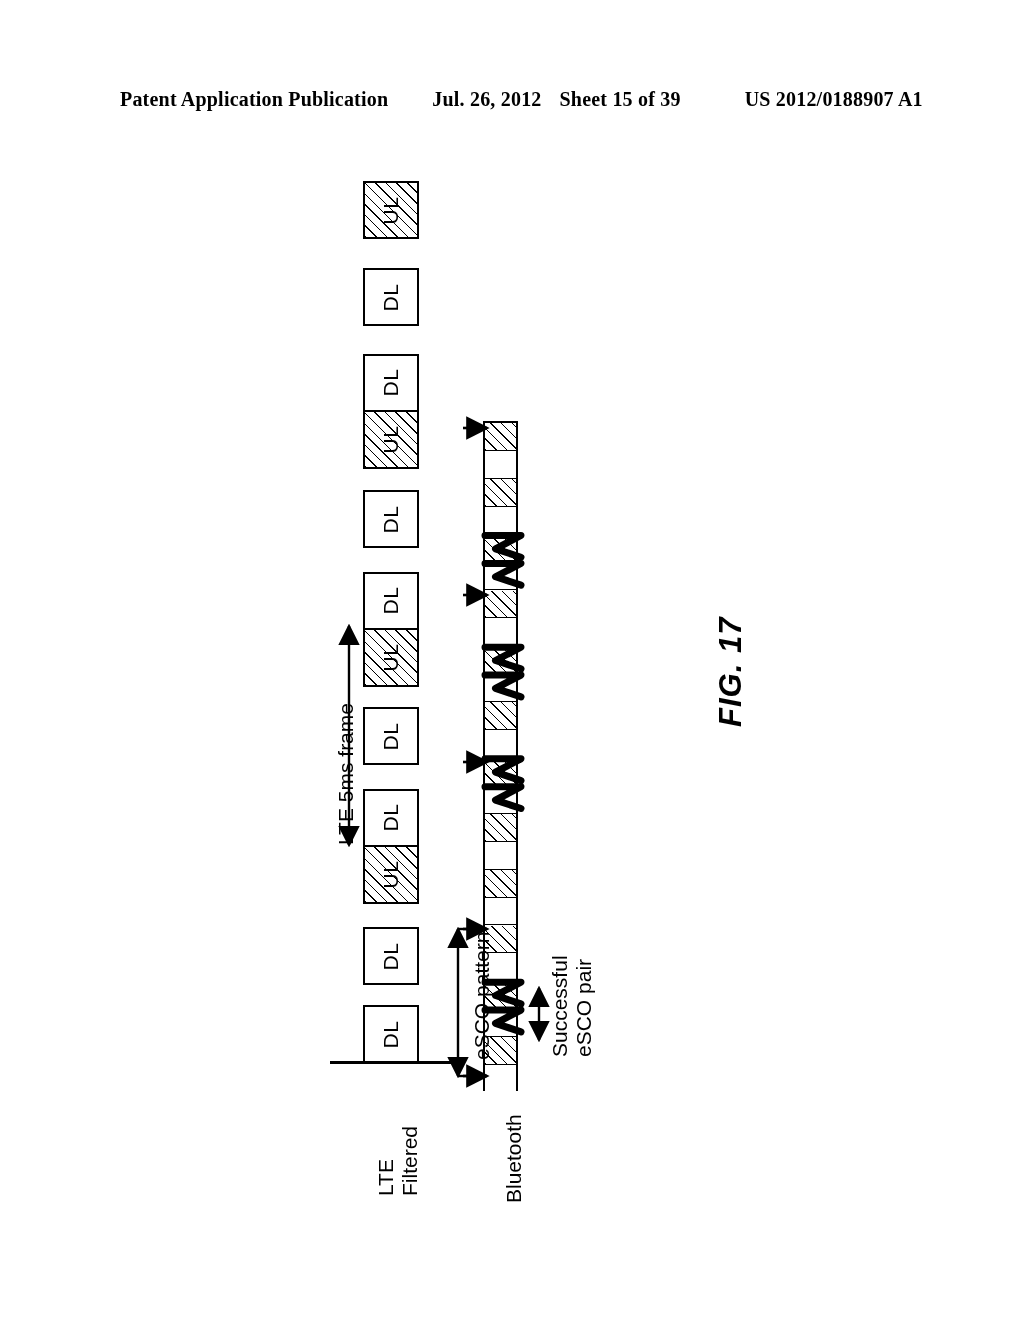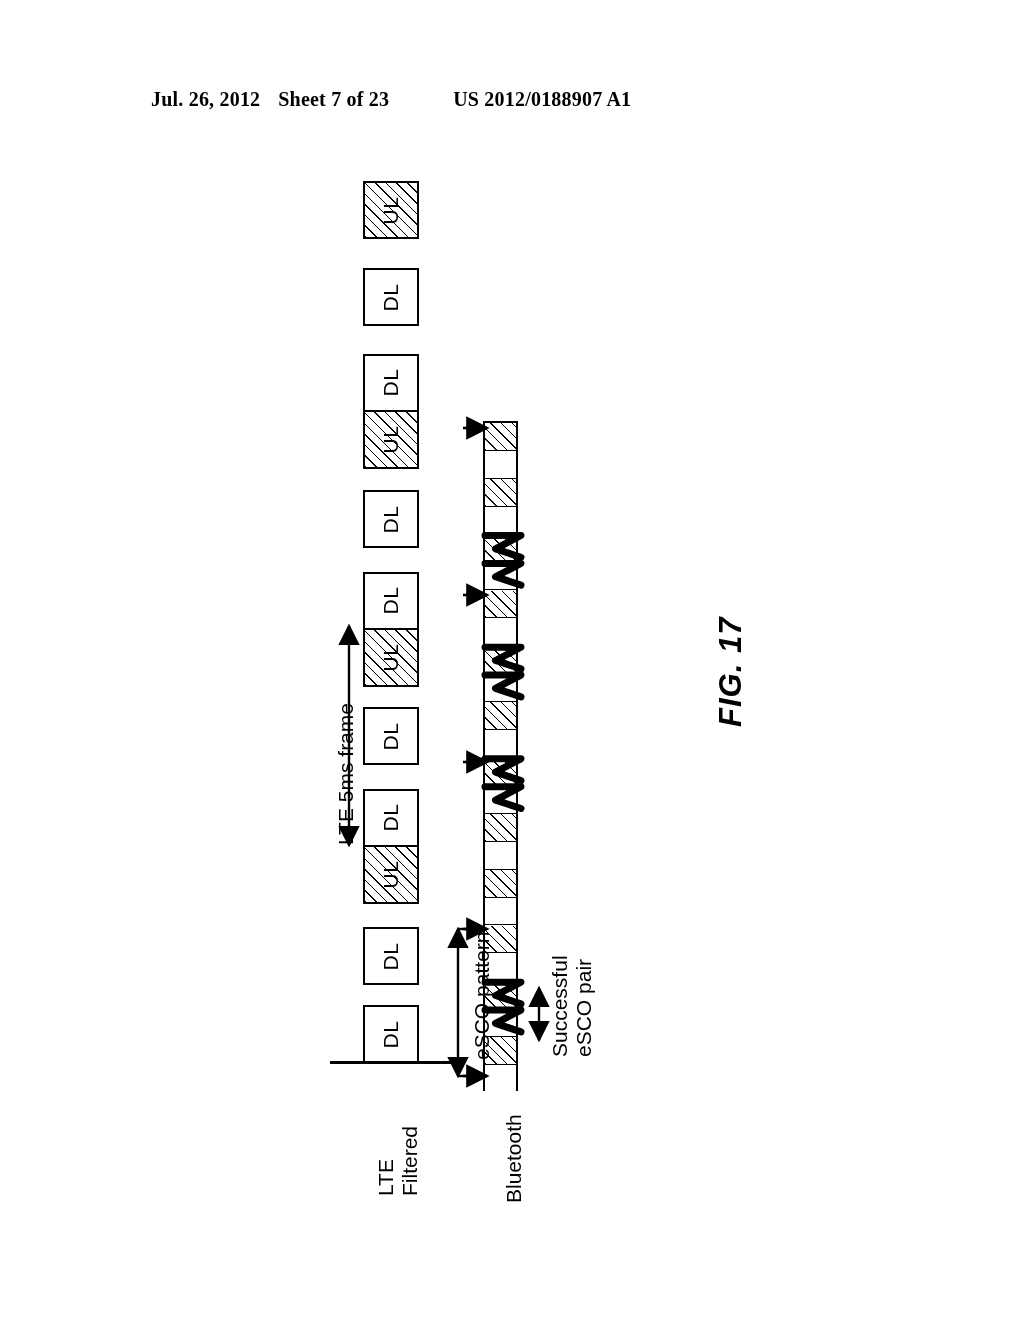--- a/index.html
+++ b/index.html
@@ -25,21 +25,21 @@
     height: 26px;
     font-family: "Liberation Serif", serif;
     font-weight: bold;
     font-size: 20px;
     letter-spacing: 0.2px;
     white-space: nowrap;
     display: flex;
     align-items: center;
   }
   #page-header .h-pub   { }
-  #page-header .h-date  { margin-left: 31px; }
+  #page-header .h-date  { margin-left: 44px; }
   #page-header .h-sheet { margin-left: 18px; }
   #page-header .h-num   { margin-left: 64px; }
 
   
   #figure {
     position: absolute;
     left: 0;
     top: 0;
     width: 1024px;
     height: 1320px;
@@ -168,22 +168,23 @@
     top: 0;
     width: 1024px;
     height: 1320px;
     pointer-events: none;
   }
 </style>
 </head>
 <body>
 
 <div id="page-header">
+  <span class="h-pub">Patent Application Publication</span>
   <span class="h-date">Jul. 26, 2012</span>
-  <span class="h-sheet">Sheet 7 of 23</span>
+  <span class="h-sheet">Sheet 15 of 39</span>
   <span class="h-num">US 2012/0188907 A1</span>
 </div>
 
 <div id="figure">
 
   <div id="lte-track">
       <div class="lte-block ul" style="left: 363px; top: 181px; width: 56px; height: 58px;">
         <span class="lbl">UL</span>
       </div>
       <div class="lte-block dl" style="left: 363px; top: 268px; width: 56px; height: 58px;">

